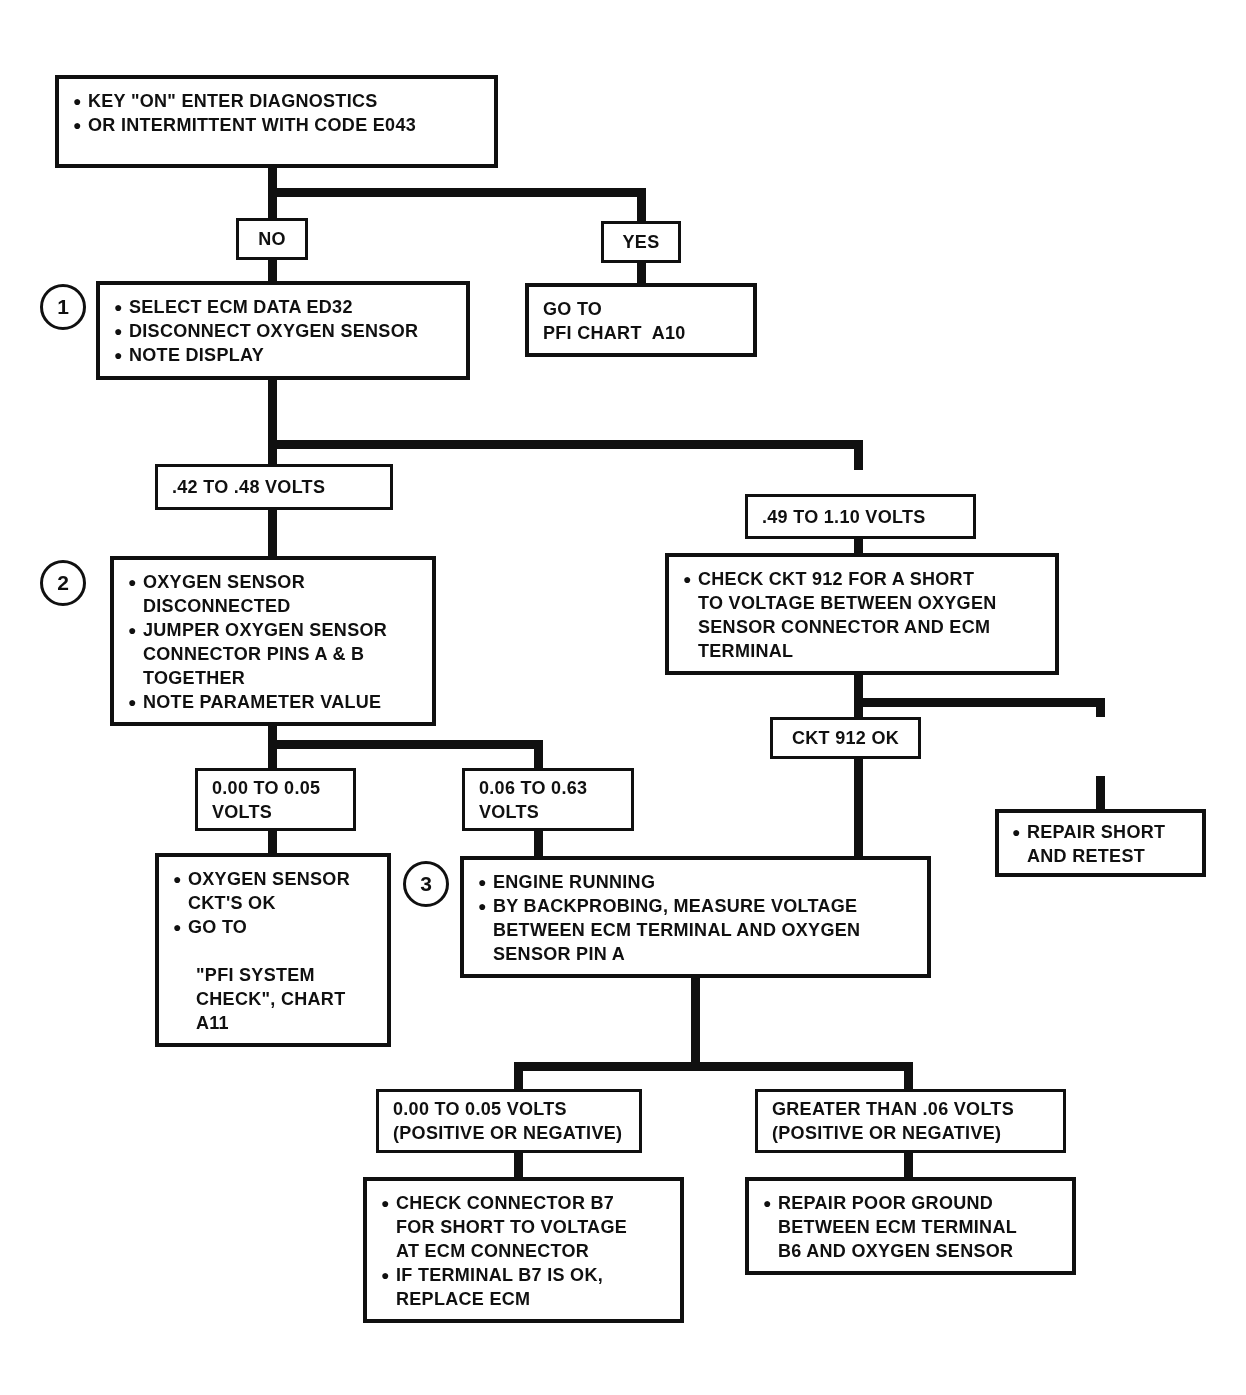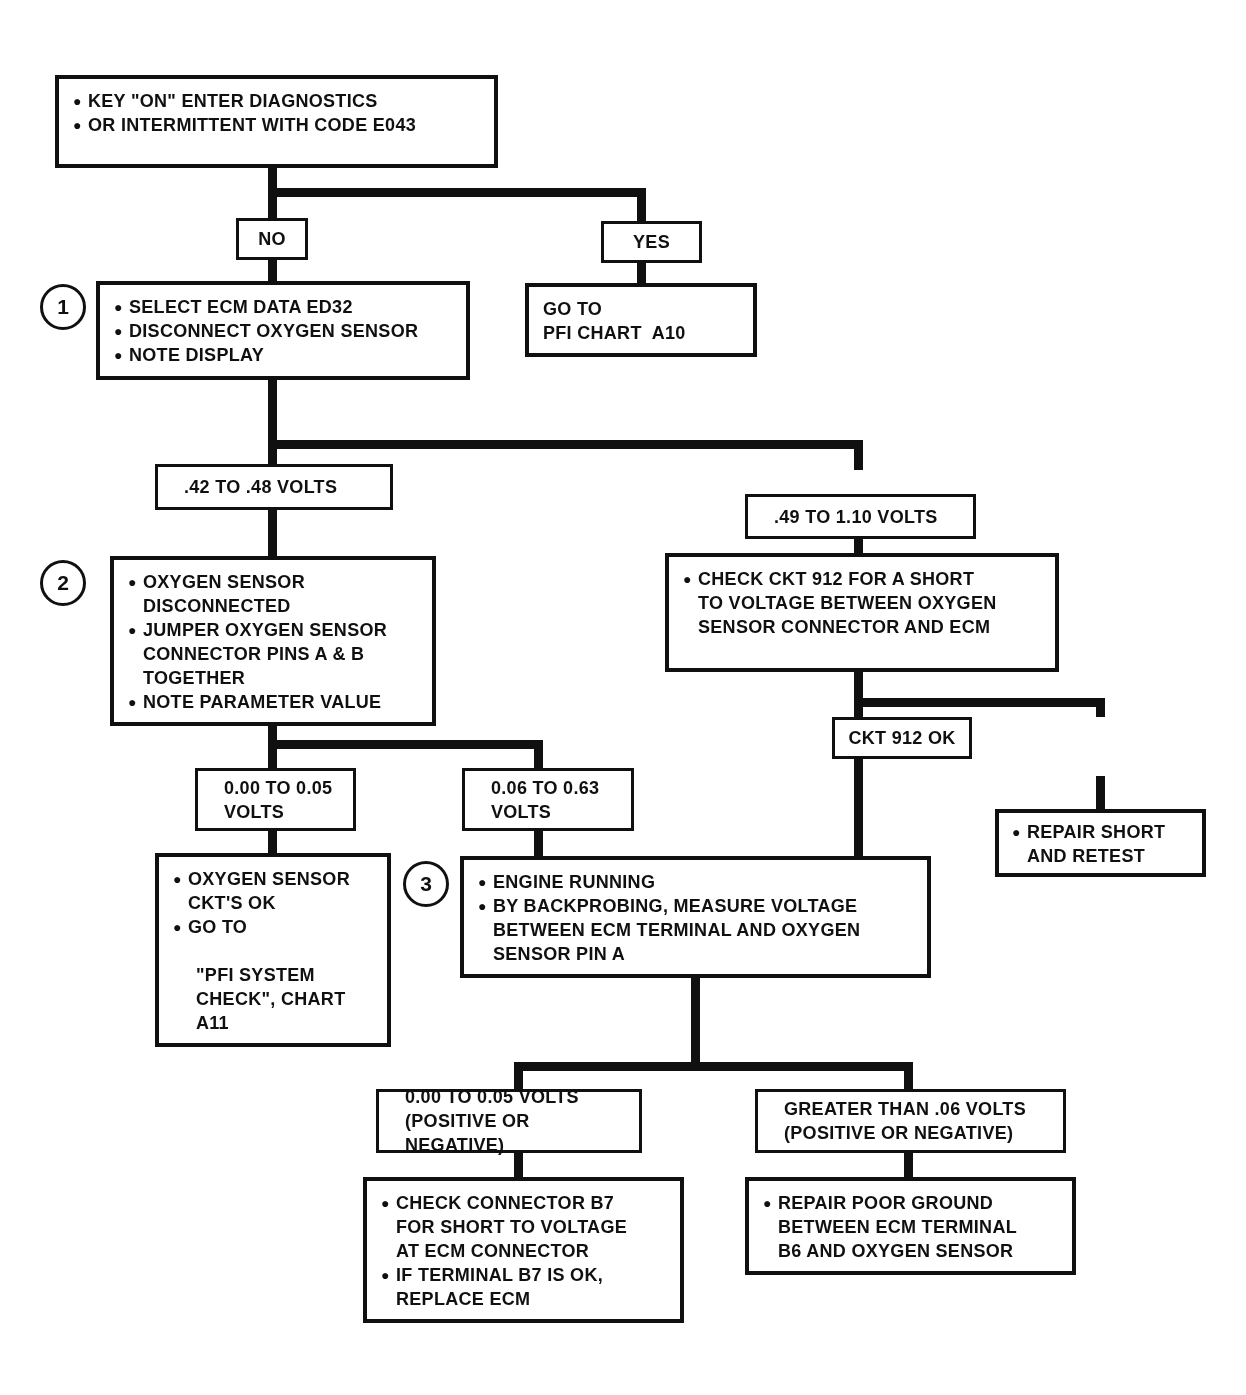--- a/index.html
+++ b/index.html
@@ -40,21 +40,21 @@
     display: flex;
     align-items: center;
     justify-content: center;
     text-align: center;
   }
   .lbl-left {
     display: flex;
     flex-direction: column;
     justify-content: center;
     text-align: left;
-    padding-left: 26px;
+    padding-left: 14px;
     padding-right: 8px;
   }
   .badge {
     position: absolute;
     box-sizing: border-box;
     width: 46px;
     height: 46px;
     border: 3px solid #101010;
     border-radius: 50%;
     background: #ffffff;
@@ -113,21 +113,21 @@
     </div>
     <div class="it">
       <span class="blt">●</span>
       <div class="tx">
         <div class="ln">OR INTERMITTENT WITH CODE E043</div>
       </div>
     </div>
   </div>
 
   <div class="node thin lbl" style="left:236px;top:218px;width:72px;height:42px">NO</div>
-  <div class="node thin lbl" style="left:601px;top:221px;width:101px;height:42px">YES</div>
+  <div class="node thin lbl" style="left:601px;top:221px;width:80px;height:42px">YES</div>
 
   <div class="node pad" style="left:96px;top:281px;width:374px;min-height:99px">
     <div class="it">
       <span class="blt">●</span>
       <div class="tx">
           <div class="ln">SELECT ECM DATA ED32</div>
         </div>
     </div>
     <div class="it">
       <span class="blt">●</span>
@@ -179,34 +179,35 @@
     </div>
   </div>
 
   <div class="node pad" style="left:665px;top:553px;width:394px;min-height:119px">
     <div class="it">
       <span class="blt">●</span>
       <div class="tx">
         <div class="ln">CHECK CKT 912 FOR A SHORT</div>
         <div class="ln">TO VOLTAGE BETWEEN OXYGEN</div>
         <div class="ln">SENSOR CONNECTOR AND ECM</div>
+        <div class="ln">TERMINAL</div>
       </div>
     </div>
   </div>
 
   <div class="node thin lbl-left" style="left:195px;top:768px;width:161px;height:63px">
     <div class="ln">0.00 TO 0.05</div>
     <div class="ln">VOLTS</div>
   </div>
   <div class="node thin lbl-left" style="left:462px;top:768px;width:172px;height:63px">
     <div class="ln">0.06 TO 0.63</div>
     <div class="ln">VOLTS</div>
   </div>
 
-  <div class="node thin lbl" style="left:832px;top:717px;width:140px;height:42px">CKT 912 OK</div>
+  <div class="node thin lbl" style="left:770px;top:717px;width:151px;height:42px">CKT 912 OK</div>
 
   <div class="node pad-sm" style="left:995px;top:809px;width:211px;min-height:64px">
     <div class="it">
       <span class="blt">●</span>
       <div class="tx">
         <div class="ln">REPAIR SHORT</div>
         <div class="ln">AND RETEST</div>
       </div>
     </div>
   </div>

